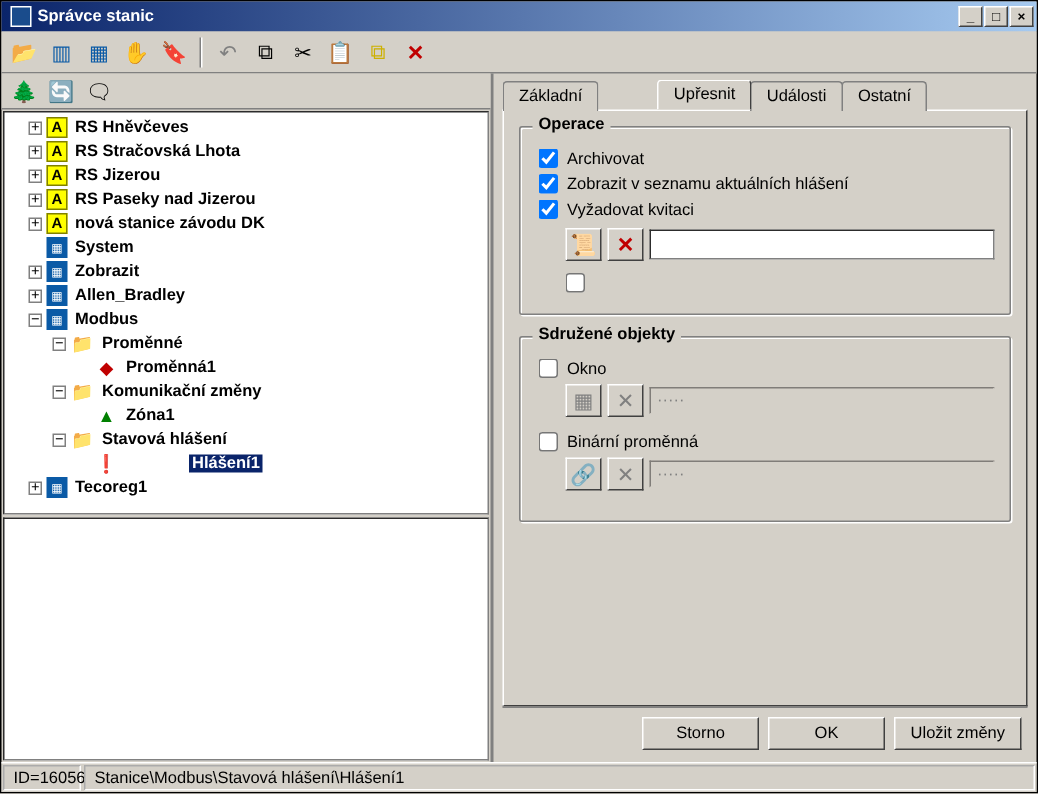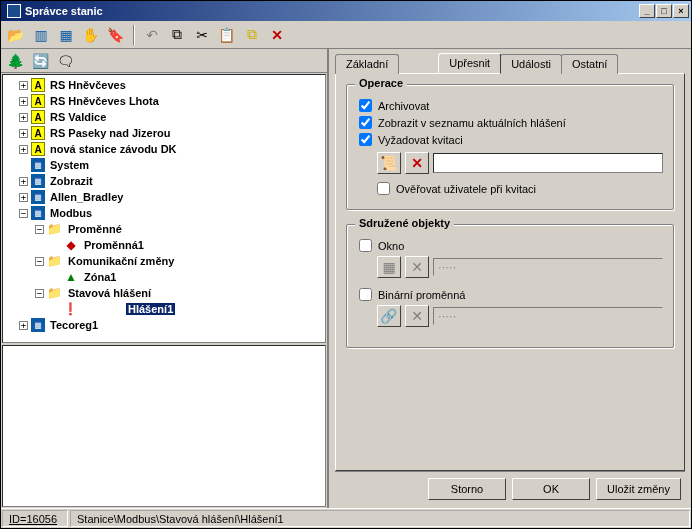--- a/index.html
+++ b/index.html
@@ -216,21 +216,21 @@
     display:flex;
     border-top:1px solid #fff;
     background:#d4d0c8;
   }
   .status-cell {
     border:1px inset #fff;
     padding:2px 6px;
     margin:1px;
     display:flex; align-items:center;
   }
-  .status-cell.id { width:66px;text-decoration:underline; }
+  .status-cell.id { width:52px; }
   .status-cell.path { flex:1; }
 </style>
 </head>
 <body>
 
 <div class="window">
 
   <div class="titlebar">
     <div class="title">
       <span class="title-icon"></span>
@@ -308,28 +308,28 @@
                 <div class="node-row">
                   <span class="expander">+</span>
                   <span class="ticon a">A</span>
                   <span class="node-label">RS Hněvčeves</span>
                 </div>
               </li>
             <li>
                 <div class="node-row">
                   <span class="expander">+</span>
                   <span class="ticon a">A</span>
-                  <span class="node-label">RS Hněvčeves Lhota</span>
+                  <span class="node-label">RS Stračovská Lhota</span>
                 </div>
               </li>
             <li>
                 <div class="node-row">
                   <span class="expander">+</span>
                   <span class="ticon a">A</span>
-                  <span class="node-label">RS Valdice</span>
+                  <span class="node-label">RS Jizerou</span>
                 </div>
               </li>
             <li>
                 <div class="node-row">
                   <span class="expander">+</span>
                   <span class="ticon a">A</span>
                   <span class="node-label">RS Paseky nad Jizerou</span>
                 </div>
               </li>
             <li>
@@ -458,21 +458,20 @@
             <div class="icon-btn">
                 <span>📜</span>
               </div>
             <div class="icon-btn" style="color:#c00000; font-weight:bold;">
                 <span>✕</span>
               </div>
             <div class="text-inset"></div>
           </div>
           <div class="chk-row" style="margin-left:20px;">
             <input type="checkbox" style="">
-            <span>Ověřovat uživatele při kvitaci</span>
           </div>
         </div>
 
         <div class="groupbox">
           <div class="legend">Sdružené objekty</div>
           <div class="chk-row">
             <input type="checkbox" style="">
             <span>Okno</span>
           </div>
           <div class="assoc-row">

